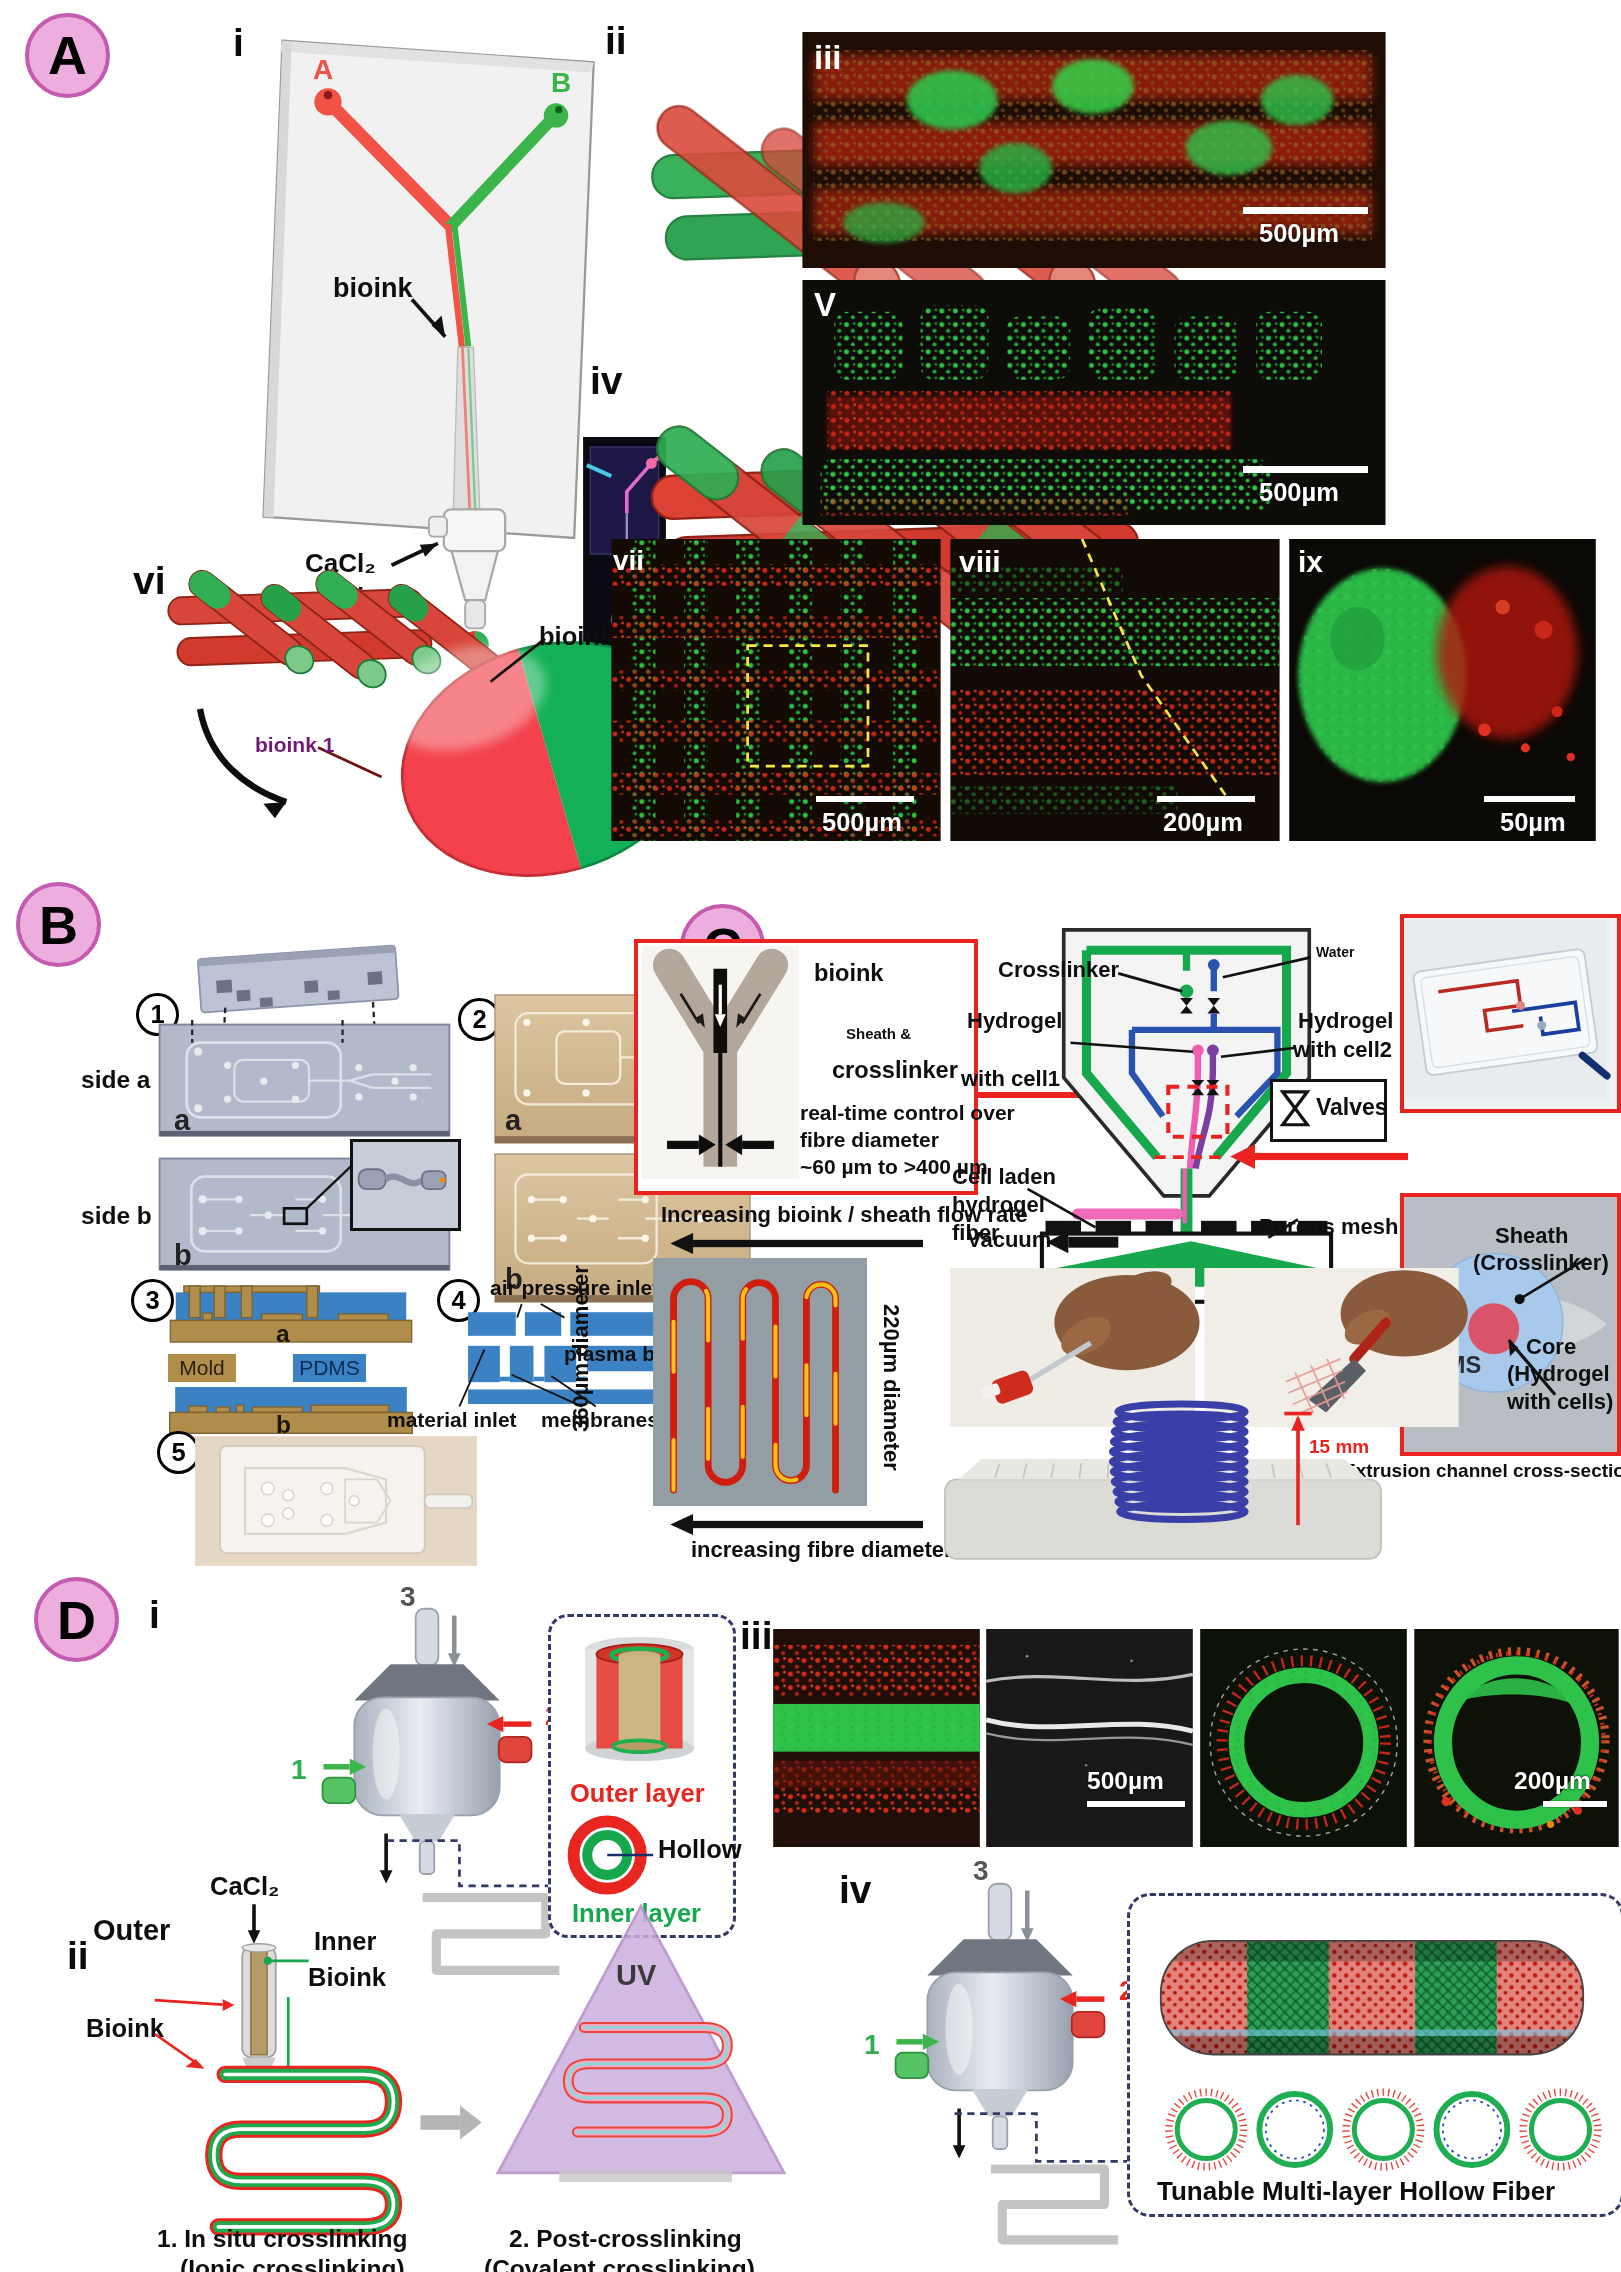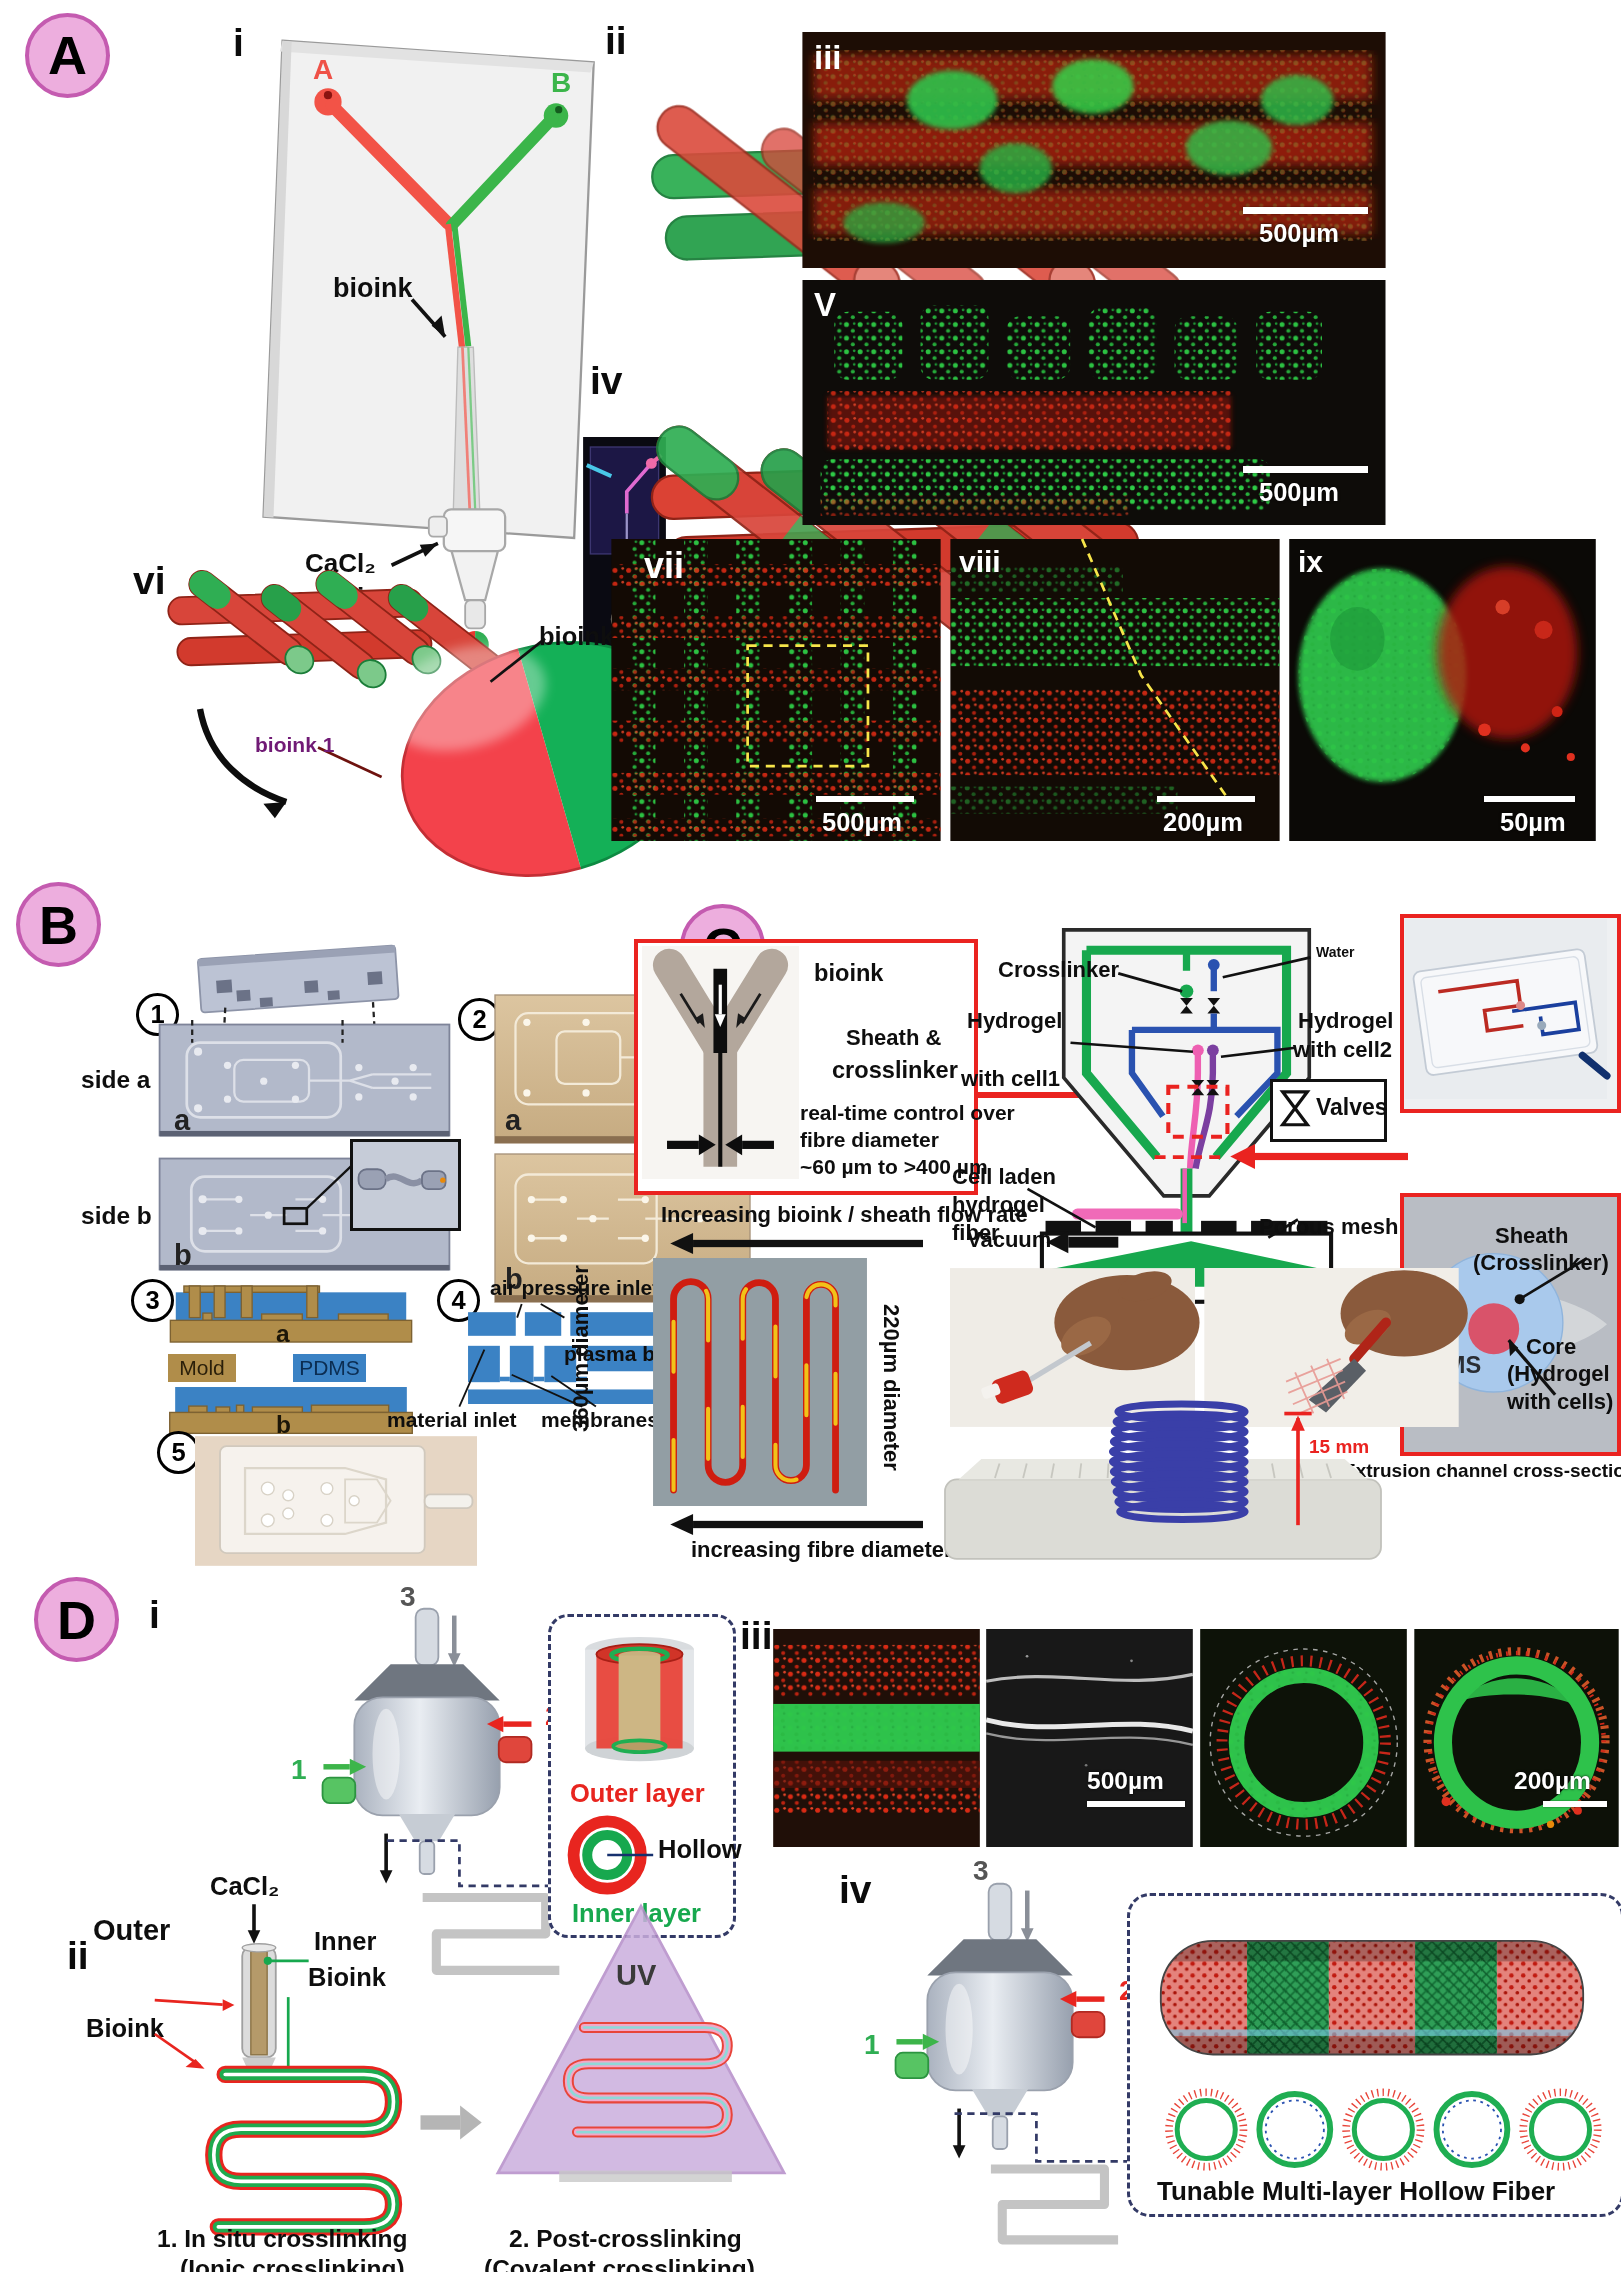--- a/index.html
+++ b/index.html
@@ -262,21 +262,21 @@
   <g opacity="0.9">
     <rect x="0" y="55" width="725" height="48" fill="url(#pr)"></rect>
     <rect x="0" y="170" width="725" height="48" fill="url(#pr)"></rect>
     <rect x="0" y="285" width="725" height="48" fill="url(#pr)"></rect>
     <rect x="0" y="400" width="725" height="48" fill="url(#pr)"></rect>
     <rect x="0" y="515" width="725" height="48" fill="url(#pr)"></rect>
     <rect x="0" y="615" width="725" height="40" fill="url(#pr)"></rect>
   </g>
   <rect x="300" y="235" width="265" height="265" fill="none" stroke="#f7e54a" stroke-width="6" stroke-dasharray="20 15"></rect>
 </svg>
-<div class="wlab" style="left:644px;top:545px;font-size:36px">vii</div>
+<div class="wlab" style="left:613px;top:545px;font-size:28px">vii</div>
 <div class="sbar" style="left:816px;top:796px;width:98px;height:6.4px"></div>
 <div class="stx" style="left:822px;top:808px">500µm</div>
 
 <svg style="left:950px;top:539px" width="330" height="302" viewBox="0 0 725 665">
   <rect width="725" height="665" fill="#120b05"></rect>
   <rect x="0" y="130" width="725" height="150" fill="url(#pg)" opacity="0.95"></rect>
   <rect x="0" y="60" width="380" height="60" fill="url(#pg)" opacity="0.5"></rect>
   <rect x="0" y="330" width="725" height="190" fill="url(#pr)" opacity="0.9"></rect>
   <rect x="0" y="545" width="500" height="60" fill="url(#pg)" opacity="0.45"></rect>
   <path d="M290,0 L420,300 L610,570" stroke="#f7e54a" stroke-width="6" stroke-dasharray="20 15" fill="none"></path>
@@ -513,21 +513,21 @@
   <path d="M85,105 L125,170" stroke="#1a1a1a" stroke-width="6"></path>
     <polygon points="118,158 134,148 138,180" fill="#1a1a1a"></polygon>
   <path d="M260,105 L220,170" stroke="#1a1a1a" stroke-width="6"></path>
     <polygon points="211,148 227,158 207,180" fill="#1a1a1a"></polygon>
   <rect x="55" y="428" width="70" height="18" fill="#0d0d0d"></rect>
     <polygon points="125,414 125,460 162,437" fill="#0d0d0d"></polygon>
   <rect x="220" y="428" width="70" height="18" fill="#0d0d0d"></rect>
     <polygon points="220,414 220,460 183,437" fill="#0d0d0d"></polygon>
 </svg>
 <div class="t b" style="left:814px;top:960px;font-size:23.6px">bioink</div>
-<div class="t b" style="left:846px;top:1025px;font-size:22px">Sheath &amp;</div>
+<div class="t b" style="left:846px;top:1025px;font-size:15px">Sheath &amp;</div>
 <div class="t b" style="left:832px;top:1057px;font-size:23.6px">crosslinker</div>
 <div class="t b" style="left:800px;top:1101px;font-size:21px">real-time control over</div>
 <div class="t b" style="left:800px;top:1128px;font-size:21px">fibre diameter</div>
 <div class="t b" style="left:800px;top:1155px;font-size:21px">~60 µm to &gt;400 µm</div>
 
 <div class="redline" style="left:975px;top:1092px;width:191px;height:6.4px"></div>
 <svg style="left:1164px;top:1082px" width="27" height="26" viewBox="0 0 60 58">
     <polygon points="0,0 0,58 52,29" fill="#ea2320"></polygon>
   </svg>
 

